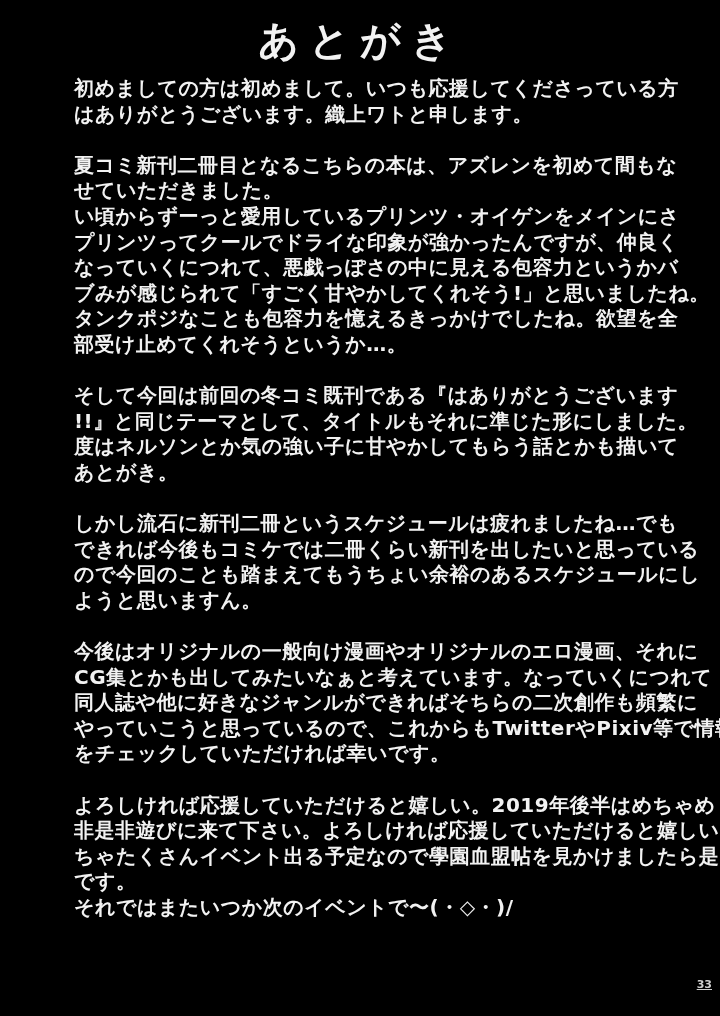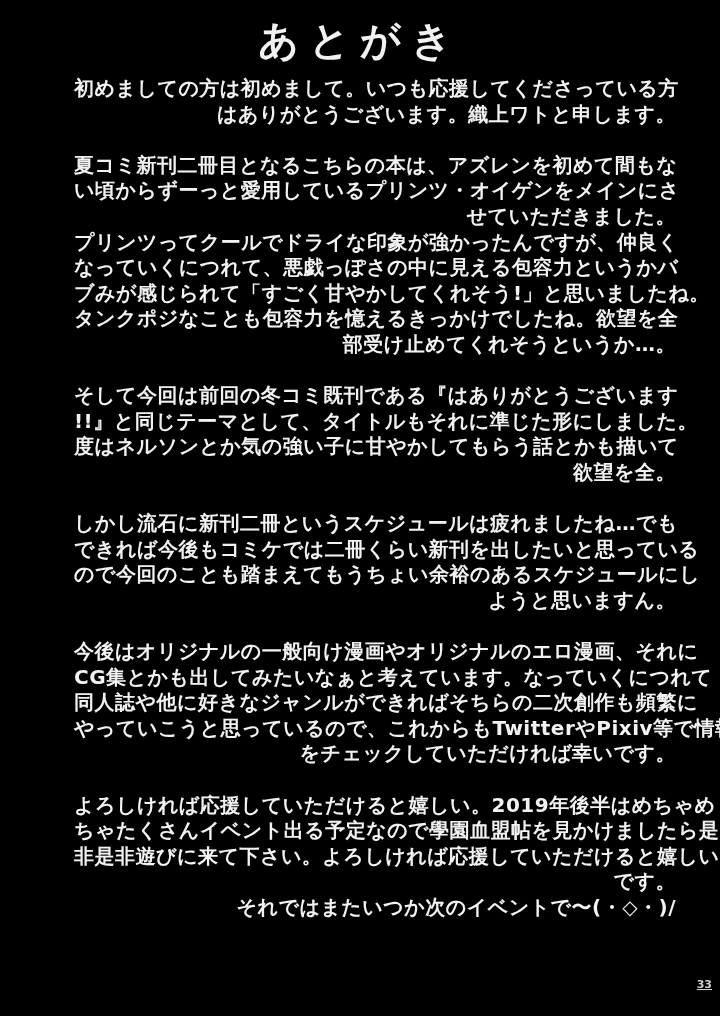--- a/index.html
+++ b/index.html
@@ -28,21 +28,20 @@
   }
   .afterword-body {
     position: absolute;
     top: 76px;
     left: 74px;
     right: 44px;
     color: #f2f2f2;
     font-size: 20px;
     line-height: 25.6px;
     letter-spacing: 0.5px;
-    text-align: right;
   }
   .paragraph {
     margin: 0 0 25.6px 0;
   }
   .line {
     display: block;
     white-space: nowrap;
   }
   .page-number {
     position: absolute;
@@ -60,49 +59,49 @@
 
 <div class="page">
   <h1 class="title">あとがき</h1>
   <div class="afterword-body">
       <div class="paragraph">
         <div class="line">初めましての方は初めまして。いつも応援してくださっている方</div>
         <div class="line">はありがとうございます。織上ワトと申します。</div>
       </div>
       <div class="paragraph">
         <div class="line">夏コミ新刊二冊目となるこちらの本は、アズレンを初めて間もな</div>
+        <div class="line">せていただきました。</div>
         <div class="line">い頃からずーっと愛用しているプリンツ・オイゲンをメインにさ</div>
-        <div class="line">せていただきました。</div>
         <div class="line">プリンツってクールでドライな印象が強かったんですが、仲良く</div>
         <div class="line">なっていくにつれて、悪戯っぽさの中に見える包容力というかバ</div>
         <div class="line">ブみが感じられて「すごく甘やかしてくれそう!」と思いましたね。</div>
         <div class="line">タンクポジなことも包容力を憶えるきっかけでしたね。欲望を全</div>
         <div class="line">部受け止めてくれそうというか…。</div>
       </div>
       <div class="paragraph">
         <div class="line">そして今回は前回の冬コミ既刊である『はありがとうございます</div>
         <div class="line">!!』と同じテーマとして、タイトルもそれに準じた形にしました。</div>
         <div class="line">度はネルソンとか気の強い子に甘やかしてもらう話とかも描いて</div>
-        <div class="line">欲望を全。</div>
+        <div class="line">あとがき。</div>
       </div>
       <div class="paragraph">
         <div class="line">しかし流石に新刊二冊というスケジュールは疲れましたね…でも</div>
         <div class="line">できれば今後もコミケでは二冊くらい新刊を出したいと思っている</div>
         <div class="line">ので今回のことも踏まえてもうちょい余裕のあるスケジュールにし</div>
         <div class="line">ようと思いますん。</div>
       </div>
       <div class="paragraph">
         <div class="line">今後はオリジナルの一般向け漫画やオリジナルのエロ漫画、それに</div>
         <div class="line">CG集とかも出してみたいなぁと考えています。なっていくにつれて</div>
         <div class="line">同人誌や他に好きなジャンルができればそちらの二次創作も頻繁に</div>
         <div class="line">やっていこうと思っているので、これからもTwitterやPixiv等で情報</div>
         <div class="line">をチェックしていただければ幸いです。</div>
       </div>
       <div class="paragraph">
         <div class="line">よろしければ応援していただけると嬉しい。2019年後半はめちゃめ</div>
+        <div class="line">非是非遊びに来て下さい。よろしければ応援していただけると嬉しい</div>
         <div class="line">ちゃたくさんイベント出る予定なので學園血盟帖を見かけましたら是</div>
-        <div class="line">非是非遊びに来て下さい。よろしければ応援していただけると嬉しい</div>
         <div class="line">です。</div>
         <div class="line">それではまたいつか次のイベントで〜(・◇・)/</div>
       </div>
     </div>
   <div class="page-number">33</div>
 </div>
 
 </body></html>

